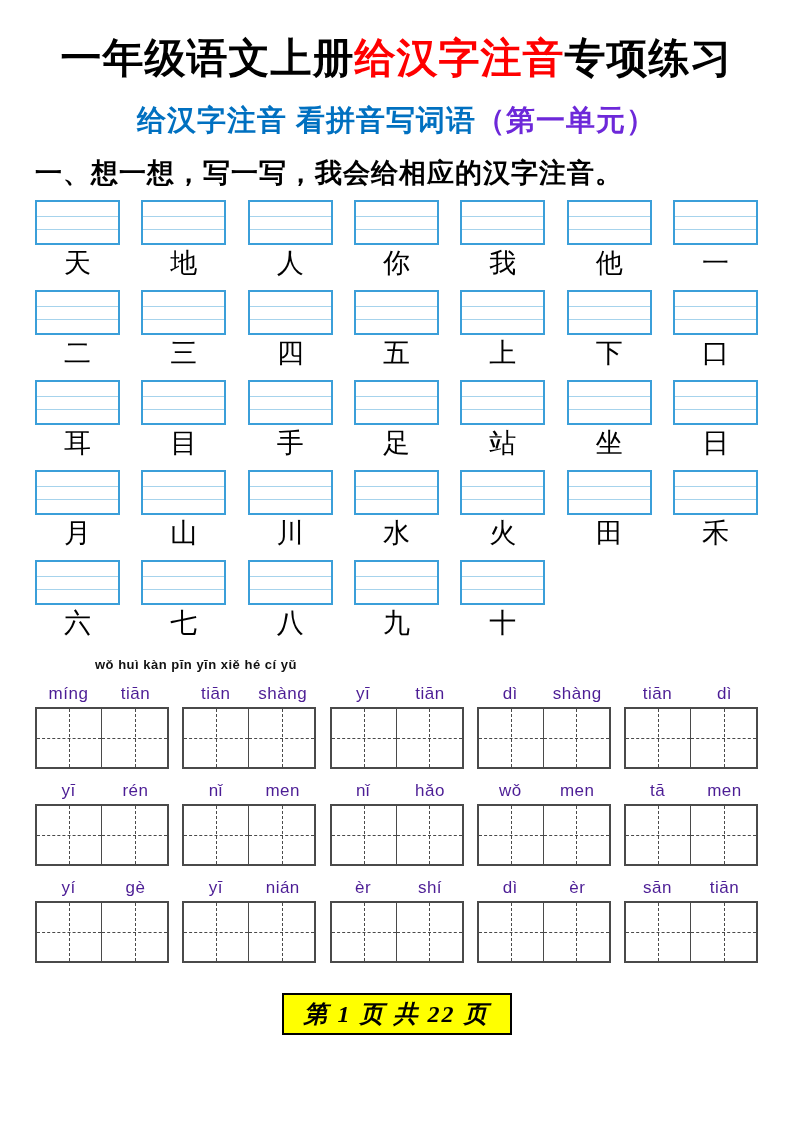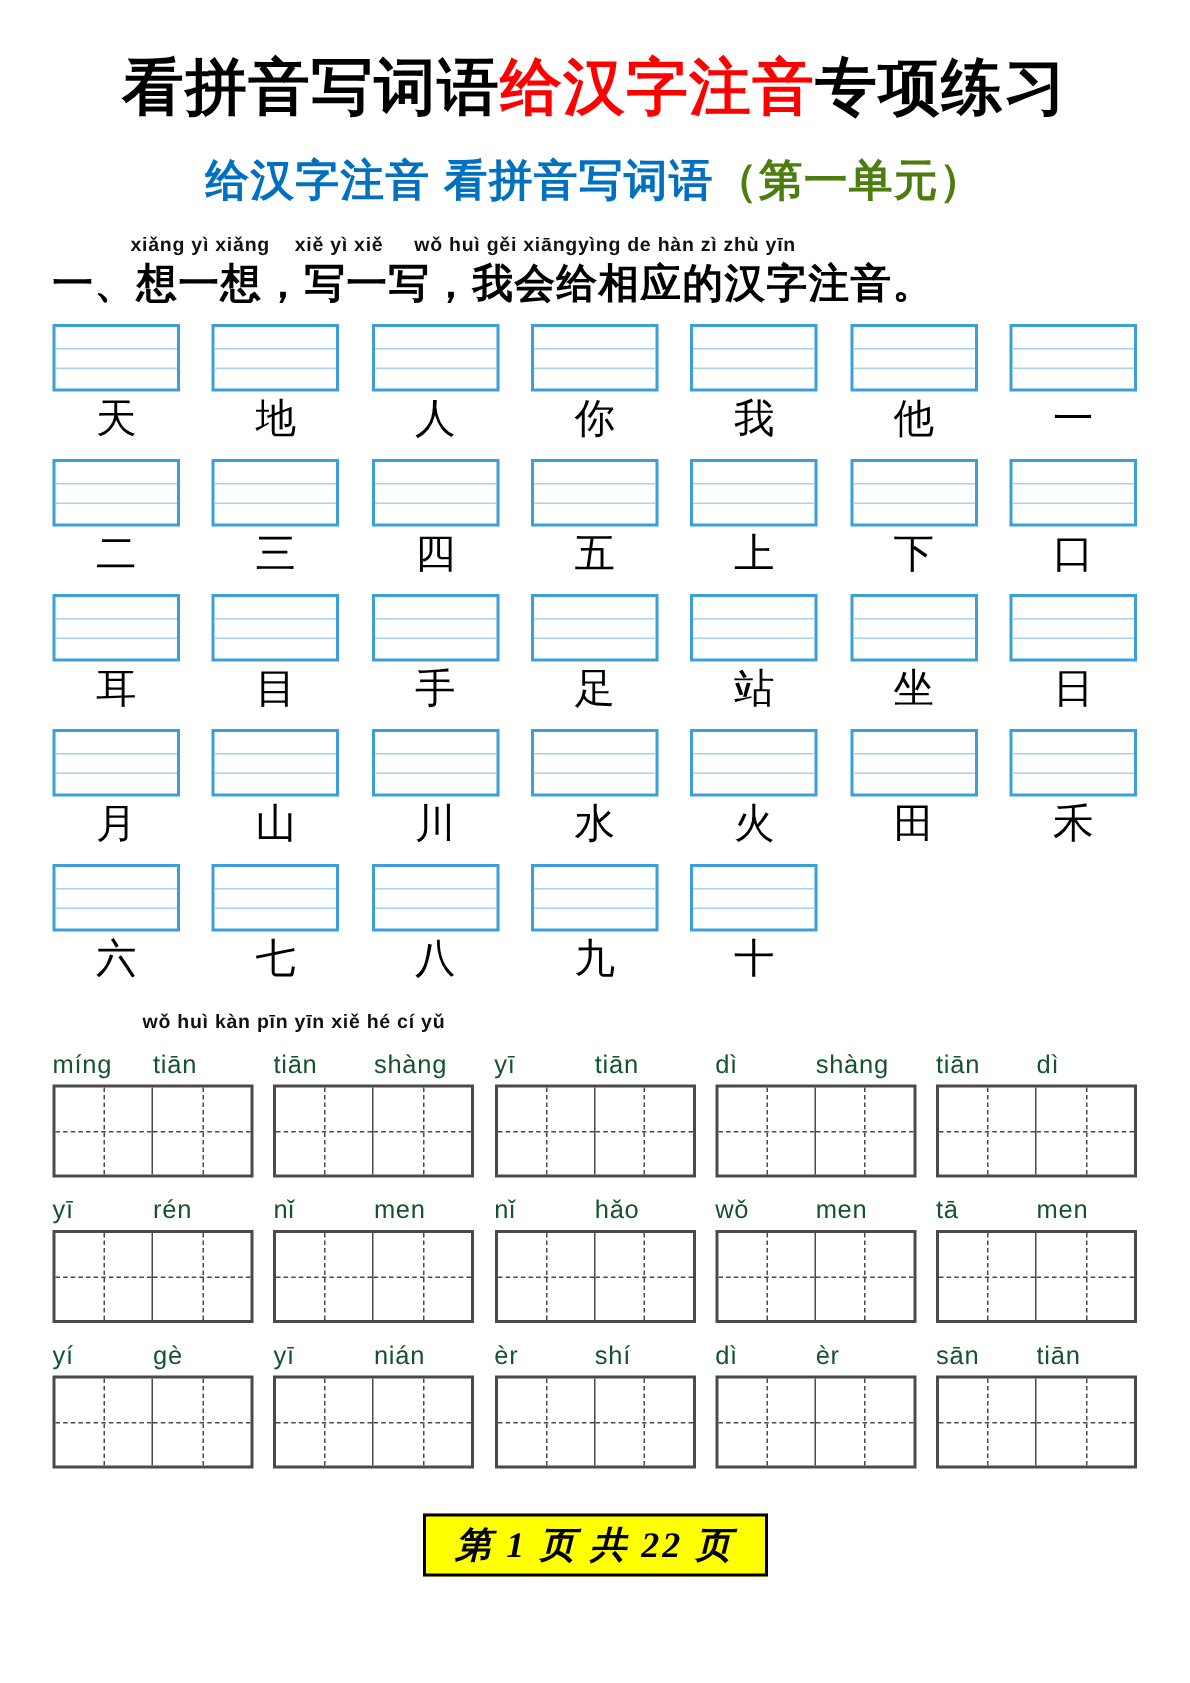--- a/index.html
+++ b/index.html
@@ -24,21 +24,21 @@
   .title .red { color:#FF0000; }
 
   .subtitle {
     margin-top:20px;
     text-align:center;
     font-size:29px;
     font-weight:bold;
     letter-spacing:1px;
   }
   .subtitle .blue { color:#0070C0;margin-top:47px; }
-  .subtitle .green { color:#4d7c0f; }
+  .subtitle .green { color:#6d28d9; }
 
   
   .sec-head { margin-top:14px; }
   .sec-pinyin {
     font-size:13px;
     font-weight:600;
     white-space:pre;
     letter-spacing:0.5px;
     color:#111;
   }
@@ -81,22 +81,23 @@
   
   .py-row, .grid-row {
     display:grid;
     grid-template-columns:repeat(5, 134px);
     justify-content:space-between;
   }
   .py-row { margin-top:12px; }
   .py-group { display:flex; }
   .py-group .syl {
     flex:1 1 50%;
+    text-align:center;
     font-size:17px;
-    color:#14532d;
+    color:#4c1d95;
     letter-spacing:0.5px;
   }
   .grid-row { margin-top:3px; }
   .grid2 {
     display:flex;
     height:62px;
     border:2px solid #4A4A4A;
     background:#fff;
   }
   .grid2 .cell { flex:1 1 50%; position:relative; }
@@ -122,26 +123,25 @@
     font-weight:bold;
     font-family:"Liberation Serif", serif;
     letter-spacing:2px;
   }
 </style>
 </head>
 <body>
 
 <div class="page">
 
-  <h1 class="title"><span>看拼音写词语</span><span class="red">给汉字注音</span><span>专项练习</span></h1>
+  <h1 class="title"><span>一年级语文上册</span><span class="red">给汉字注音</span><span>专项练习</span></h1>
 
   <h2 class="subtitle"><span class="blue">给汉字注音 看拼音写词语</span><span class="green">（第一单元）</span></h2>
 
   <div class="sec-head sec1">
-    <div class="sec-pinyin">xiǎng yì xiǎng    xiě yì xiě     wǒ huì gěi xiāngyìng de hàn zì zhù yīn</div>
     <div class="sec-heading">一、想一想，写一写，我会给相应的汉字注音。</div>
   </div>
 
   <div id="s1-rows">
       <div class="s1-rowgroup">
         <div class="box-row">
           <div class="slot">
             <div class="pinyin-box">
               <div class="pl l1"></div>
               <div class="pl l2"></div>

